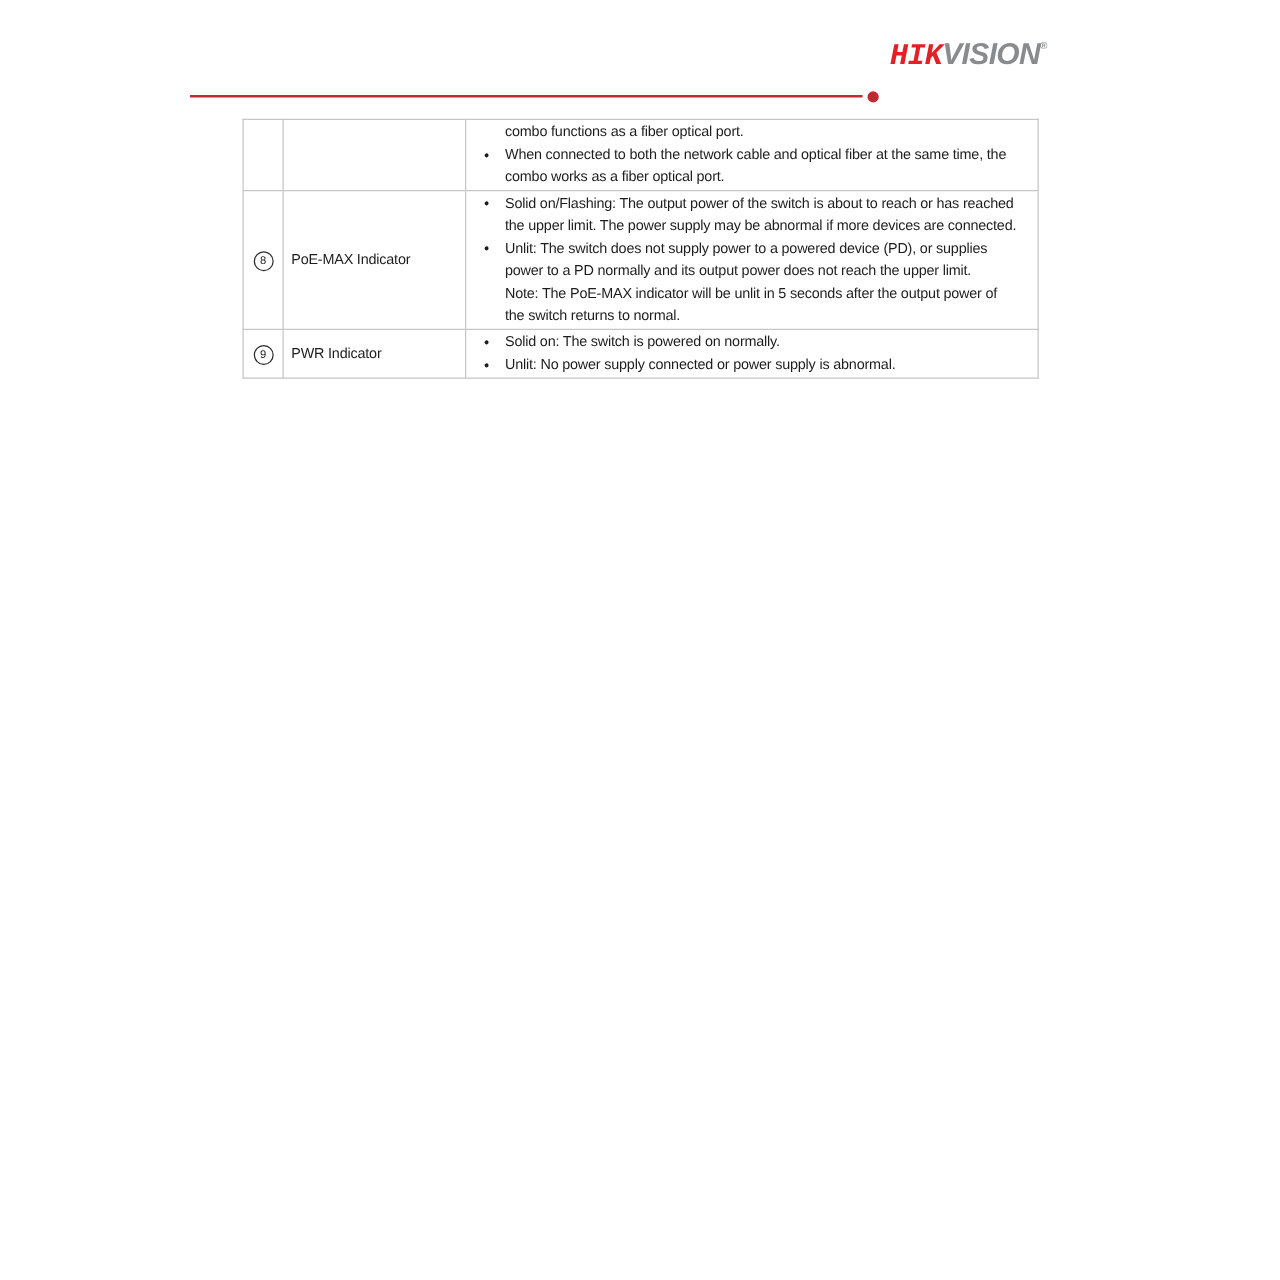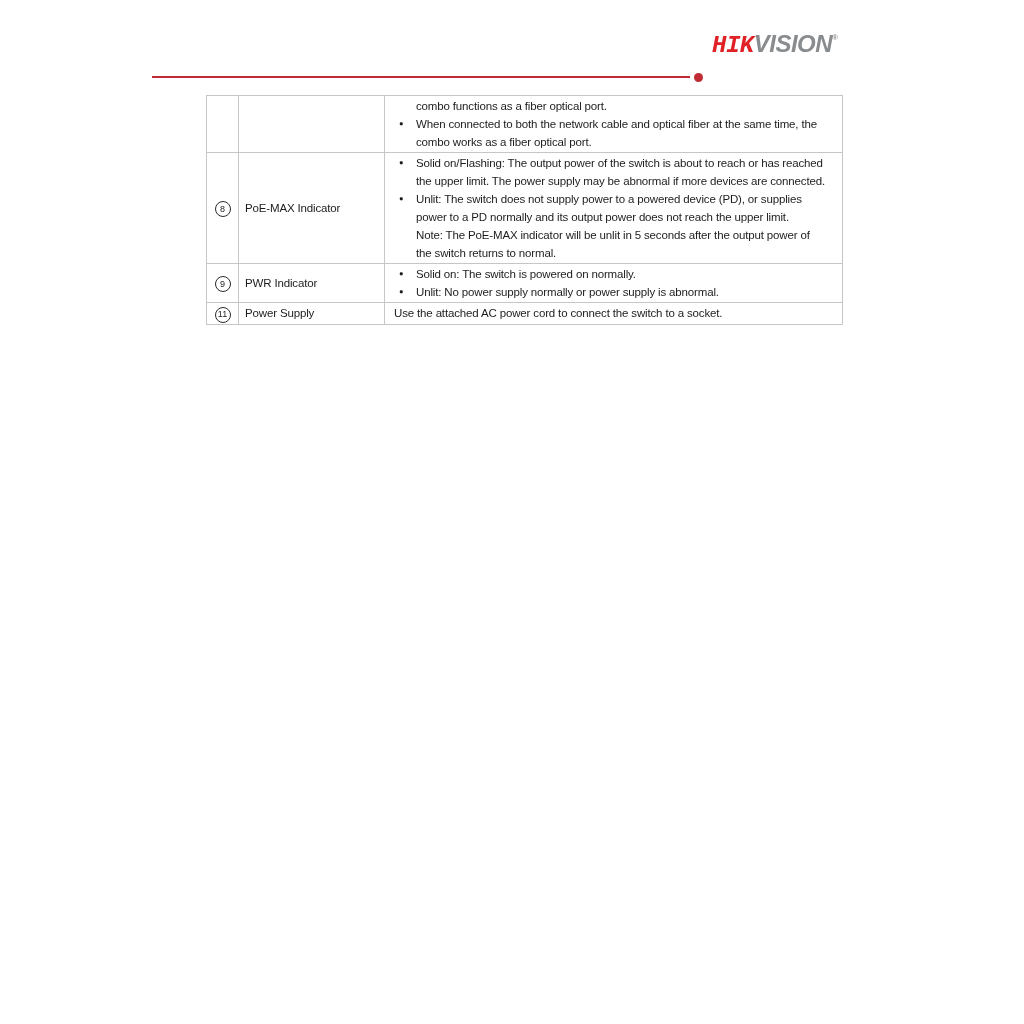--- a/index.html
+++ b/index.html
@@ -21,21 +21,21 @@
   .rule{
     position:absolute;left:152px;top:76px;width:538px;height:2px;
     background:var(--accent_red,#c02a33);
   }
   .rule-dot{
     position:absolute;left:694px;top:73px;width:9px;height:9px;border-radius:50%;
     background:var(--accent_red,#c02a33);
   }
   table.desc-table{
     position:absolute;left:194px;top:95px;width:637px;
-    border-collapse:collapse;table-layout:fixed;margin-left:12px;
+    border-collapse:collapse;table-layout:fixed;
   }
   .desc-table td{
     border:1px solid var(--table_border,#c6c6c6);
     font-size:11.5px;line-height:18px;letter-spacing:-0.15px;
     vertical-align:middle;padding:1px 4px;
     overflow:hidden;
   }
   .desc-table td.num{text-align:center;padding:1px 0;}
   .circ{
     display:inline-flex;align-items:center;justify-content:center;
@@ -121,25 +121,18 @@
       <tr>
         <td class="num"><span class="circ">9</span></td>
         <td class="name">PWR Indicator</td>
         <td class="desc">
           <div class="dline">
             <span class="bullet">●</span>
             <span class="dtext">Solid on: The switch is powered on normally.</span>
           </div>
           <div class="dline">
             <span class="bullet">●</span>
-            <span class="dtext">Unlit: No power supply normally or power supply is abnormal.</span>
+            <span class="dtext">Unlit: No power supply connected or power supply is abnormal.</span>
           </div>
-        </td>
-      </tr>
-      <tr>
-        <td class="num"><span class="circ">11</span></td>
-        <td class="name">Power Supply</td>
-        <td class="desc">
-          <div class="flat">Use the attached AC power cord to connect the switch to a socket.</div>
         </td>
       </tr>
     </tbody>
 </table>
 
 </body></html>

